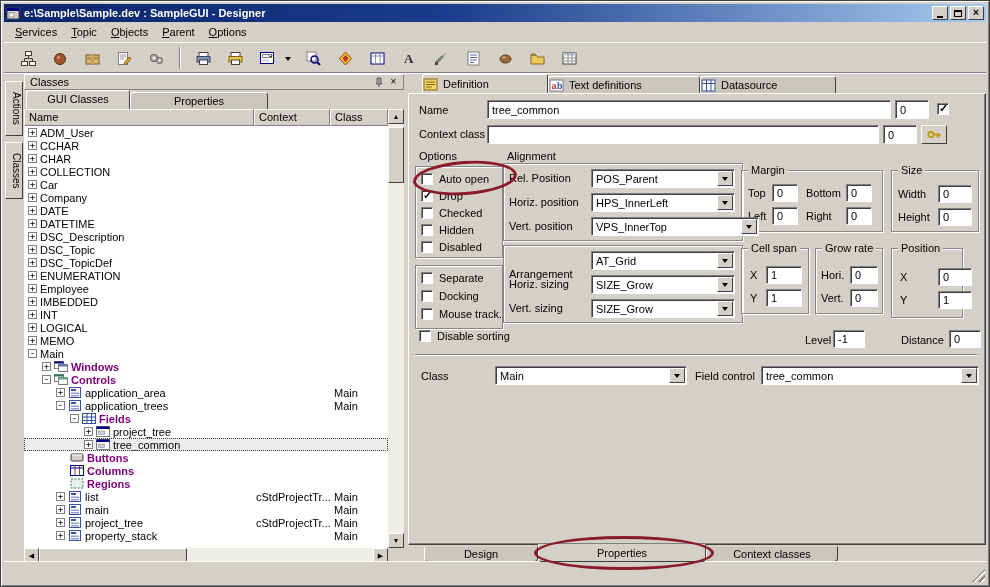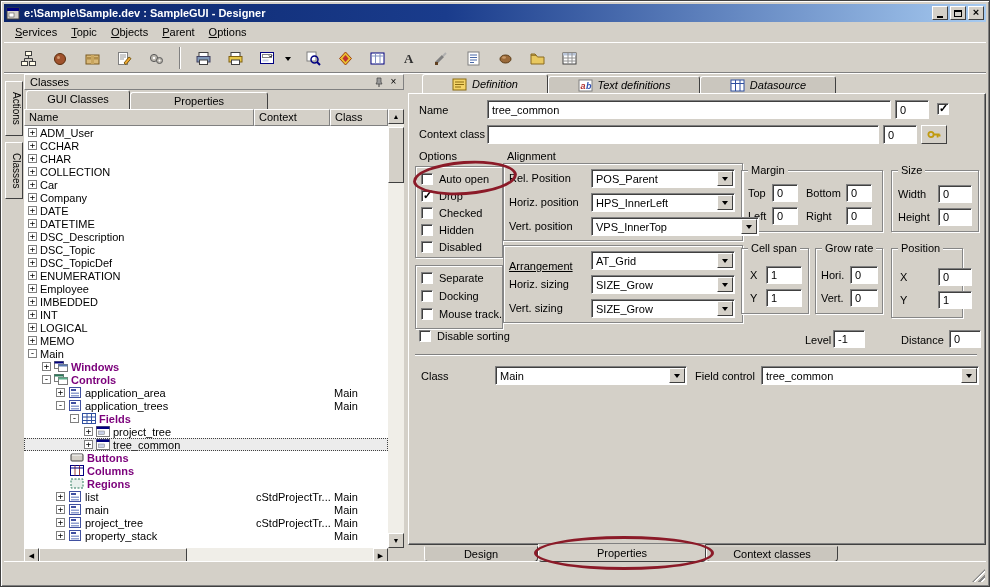--- a/index.html
+++ b/index.html
@@ -68,22 +68,22 @@
     border-color:#fff #404040 #404040 #fff; font-size:7px; display:flex; align-items:center; justify-content:center; }
   .vthumb { position:absolute; left:0; top:18px; width:16px; height:56px; background:#d4d0c8;
     border:1px solid; border-color:#fff #404040 #404040 #fff; }
   .hscroll { position:absolute; left:0; bottom:0; height:15px; width:364px; background:#f0eee8; }
   .hthumb { position:absolute; left:15px; top:0; width:148px; height:15px; background:#d4d0c8;
     border:1px solid; border-color:#fff #404040 #404040 #fff; }
   .scroll-corner { position:absolute; right:0; bottom:0; width:16px; height:15px; background:#d4d0c8; }
   
   .editor-panel { position:absolute; left:407px; top:73px; width:578px; height:489px; }
   .editor-tabs { position:absolute; top:0; left:0; right:0; height:19px; display:flex; align-items:flex-end; padding-left:14px; }
-  .etab { height:17px; display:flex; align-items:center; justify-content:center; gap:5px; background:#cac6be;
-    border:1px solid; border-color:#fff #404040 #404040 #fff; border-bottom:none; border-radius:3px 3px 0 0;font-style:italic; }
+  .etab { height:17px; display:flex; align-items:center; justify-content:flex-start; gap:5px; background:#cac6be;
+    border:1px solid; border-color:#fff #404040 #404040 #fff; border-bottom:none; border-radius:3px 3px 0 0; }
   .etab.active { height:19px; background:#d4d0c8; z-index:2; }
   .etab-icon { display:inline-flex; }
   .editor-content { position:absolute; top:19px; left:0; right:0; bottom:18px; background:#d4d0c8;
     border:1px solid; border-color:#fff #404040 #404040 #fff; box-shadow: inset -1px -1px 0 #808080; }
   .bottom-tabs { position:absolute; bottom:0; left:0; right:0; height:18px; display:flex; padding-left:16px; }
   .btab { height:16px; margin-top:1px; display:flex; align-items:center; justify-content:center; background:#cac6be;
     border:1px solid; border-color:#d4d0c8 #404040 #404040 #fff; border-radius:0 0 4px 4px; }
   .btab.active { height:18px; margin-top:-1px; background:#d4d0c8; z-index:2; border-top:1px solid #d4d0c8; }
   
   .flabel { position:absolute; white-space:nowrap; }
@@ -819,21 +819,21 @@
         <div class="cb-row" style="left: 12px; top: 214px;">
           <span class="checkbox"></span>
           <span class="cb-label">Mouse track.</span>
         </div>
         <span class="flabel" style="left: 100px; top: 78px;">Rel. Position</span>
         <div class="dropdown" style="left: 182px; top: 75px; width: 144px;"><span>POS_Parent</span><span class="dd-btn"></span></div>
         <span class="flabel" style="left: 100px; top: 102px;">Horiz. position</span>
         <div class="dropdown" style="left: 182px; top: 99px; width: 144px;"><span>HPS_InnerLeft</span><span class="dd-btn"></span></div>
         <span class="flabel" style="left: 100px; top: 126px;">Vert. position</span>
         <div class="dropdown" style="left: 182px; top: 123px; width: 168px;"><span>VPS_InnerTop</span><span class="dd-btn"></span></div>
-        <span class="flabel" style="left: 100px; top: 166px; text-decoration: underline;">Arrangement</span>
+        <span class="flabel" style="left: 100px; top: 174px;">Arrangement</span>
         <div class="dropdown" style="left: 182px; top: 157px; width: 144px;"><span>AT_Grid</span><span class="dd-btn"></span></div>
         <span class="flabel" style="left: 100px; top: 184px;">Horiz. sizing</span>
         <div class="dropdown" style="left: 182px; top: 181px; width: 144px;"><span>SIZE_Grow</span><span class="dd-btn"></span></div>
         <span class="flabel" style="left: 100px; top: 208px;">Vert. sizing</span>
         <div class="dropdown" style="left: 182px; top: 205px; width: 144px;"><span>SIZE_Grow</span><span class="dd-btn"></span></div>
       </div>
 
     <div class="bottom-tabs">
         <div class="btab" style="width: 114px;">Design</div>
         <div class="btab active" style="width: 168px;">Properties</div>

